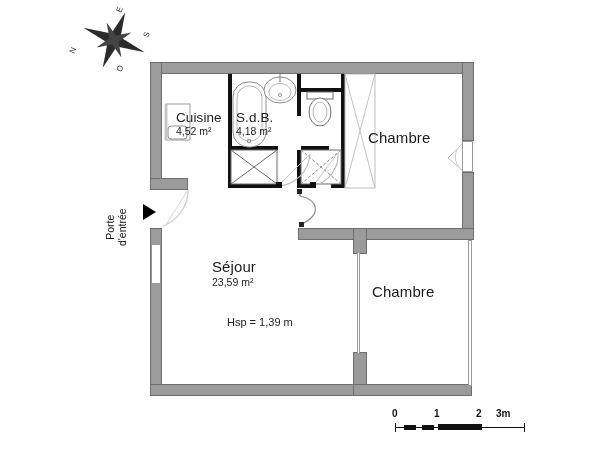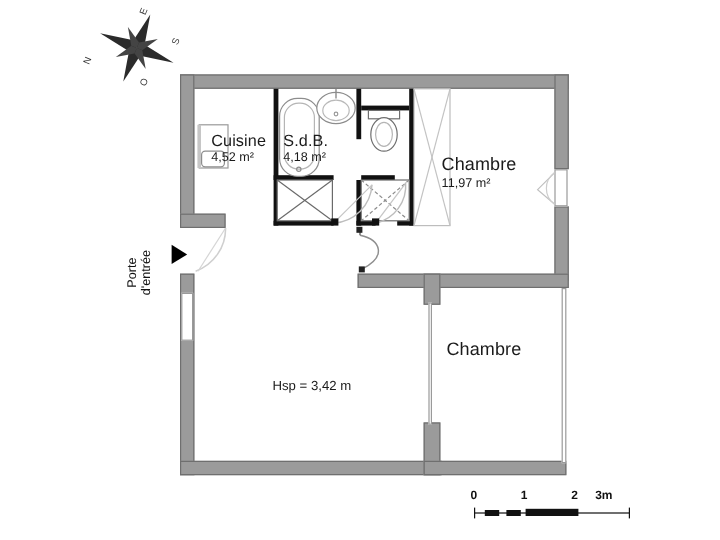--- a/index.html
+++ b/index.html
@@ -273,29 +273,32 @@
   </div>
 
   <div class="room small" style="left:236px;top:110px;width:66px;">
     <span class="rname">S.d.B.</span>
     <span class="rarea">4,18 m²</span>
   </div>
 
 
   <div class="room" style="left:368px;top:130px;width:104px;">
     <span class="rname">Chambre</span>
-    <span class="rarea">11,97 m²</span>
-  </div>
-
+  </div>
+
+  <div class="room" style="left:212px;top:259px;width:124px;">
+    <span class="rname">Séjour</span>
+    <span class="rarea">23,59 m²</span>
+  </div>
 
   <div class="room" style="left:372px;top:284px;width:104px;">
     <span class="rname">Chambre</span>
   </div>
 
-  <div class="hsp" style="left:227px;top:316px;">Hsp = 3,42 m</div>
+  <div class="hsp" style="left:227px;top:316px;">Hsp = 1,39 m</div>
 
   <div class="scale" style="left:392px;top:408px;width:140px;height:30px;">
 
     <div class="snum" style="left:0px;top:0px;">0</div>
     <div class="snum" style="left:42px;top:0px;">1</div>
     <div class="snum" style="left:84px;top:0px;">2</div>
     <div class="snum" style="left:104px;top:0px;">3m</div>
 
     <div class="sline" style="left:3px;top:19px;width:130px;"></div>
 

